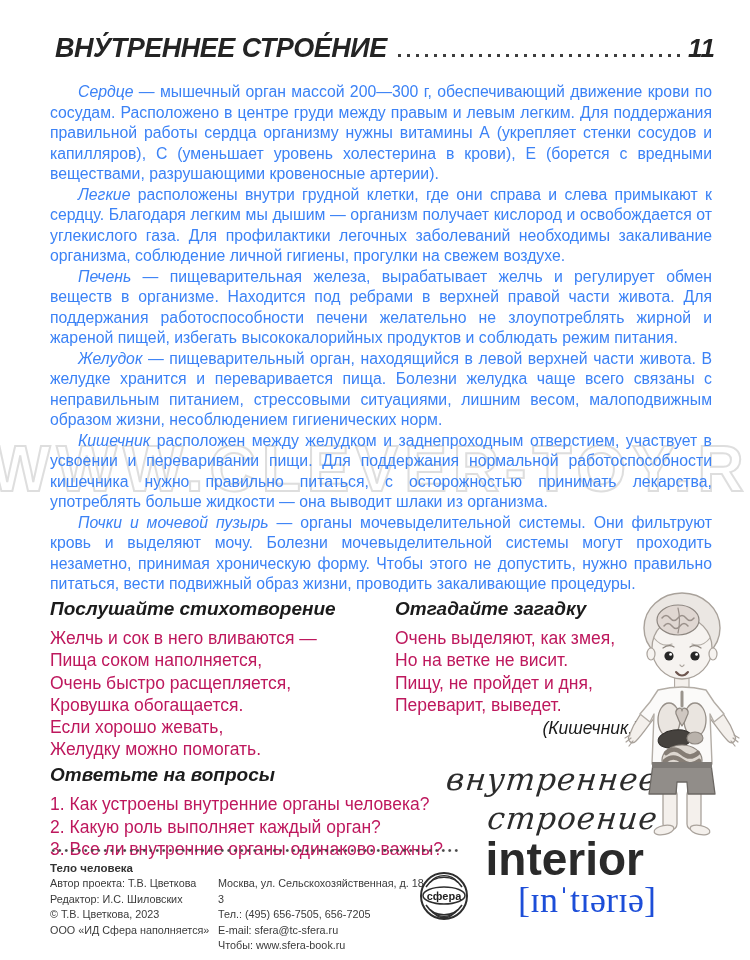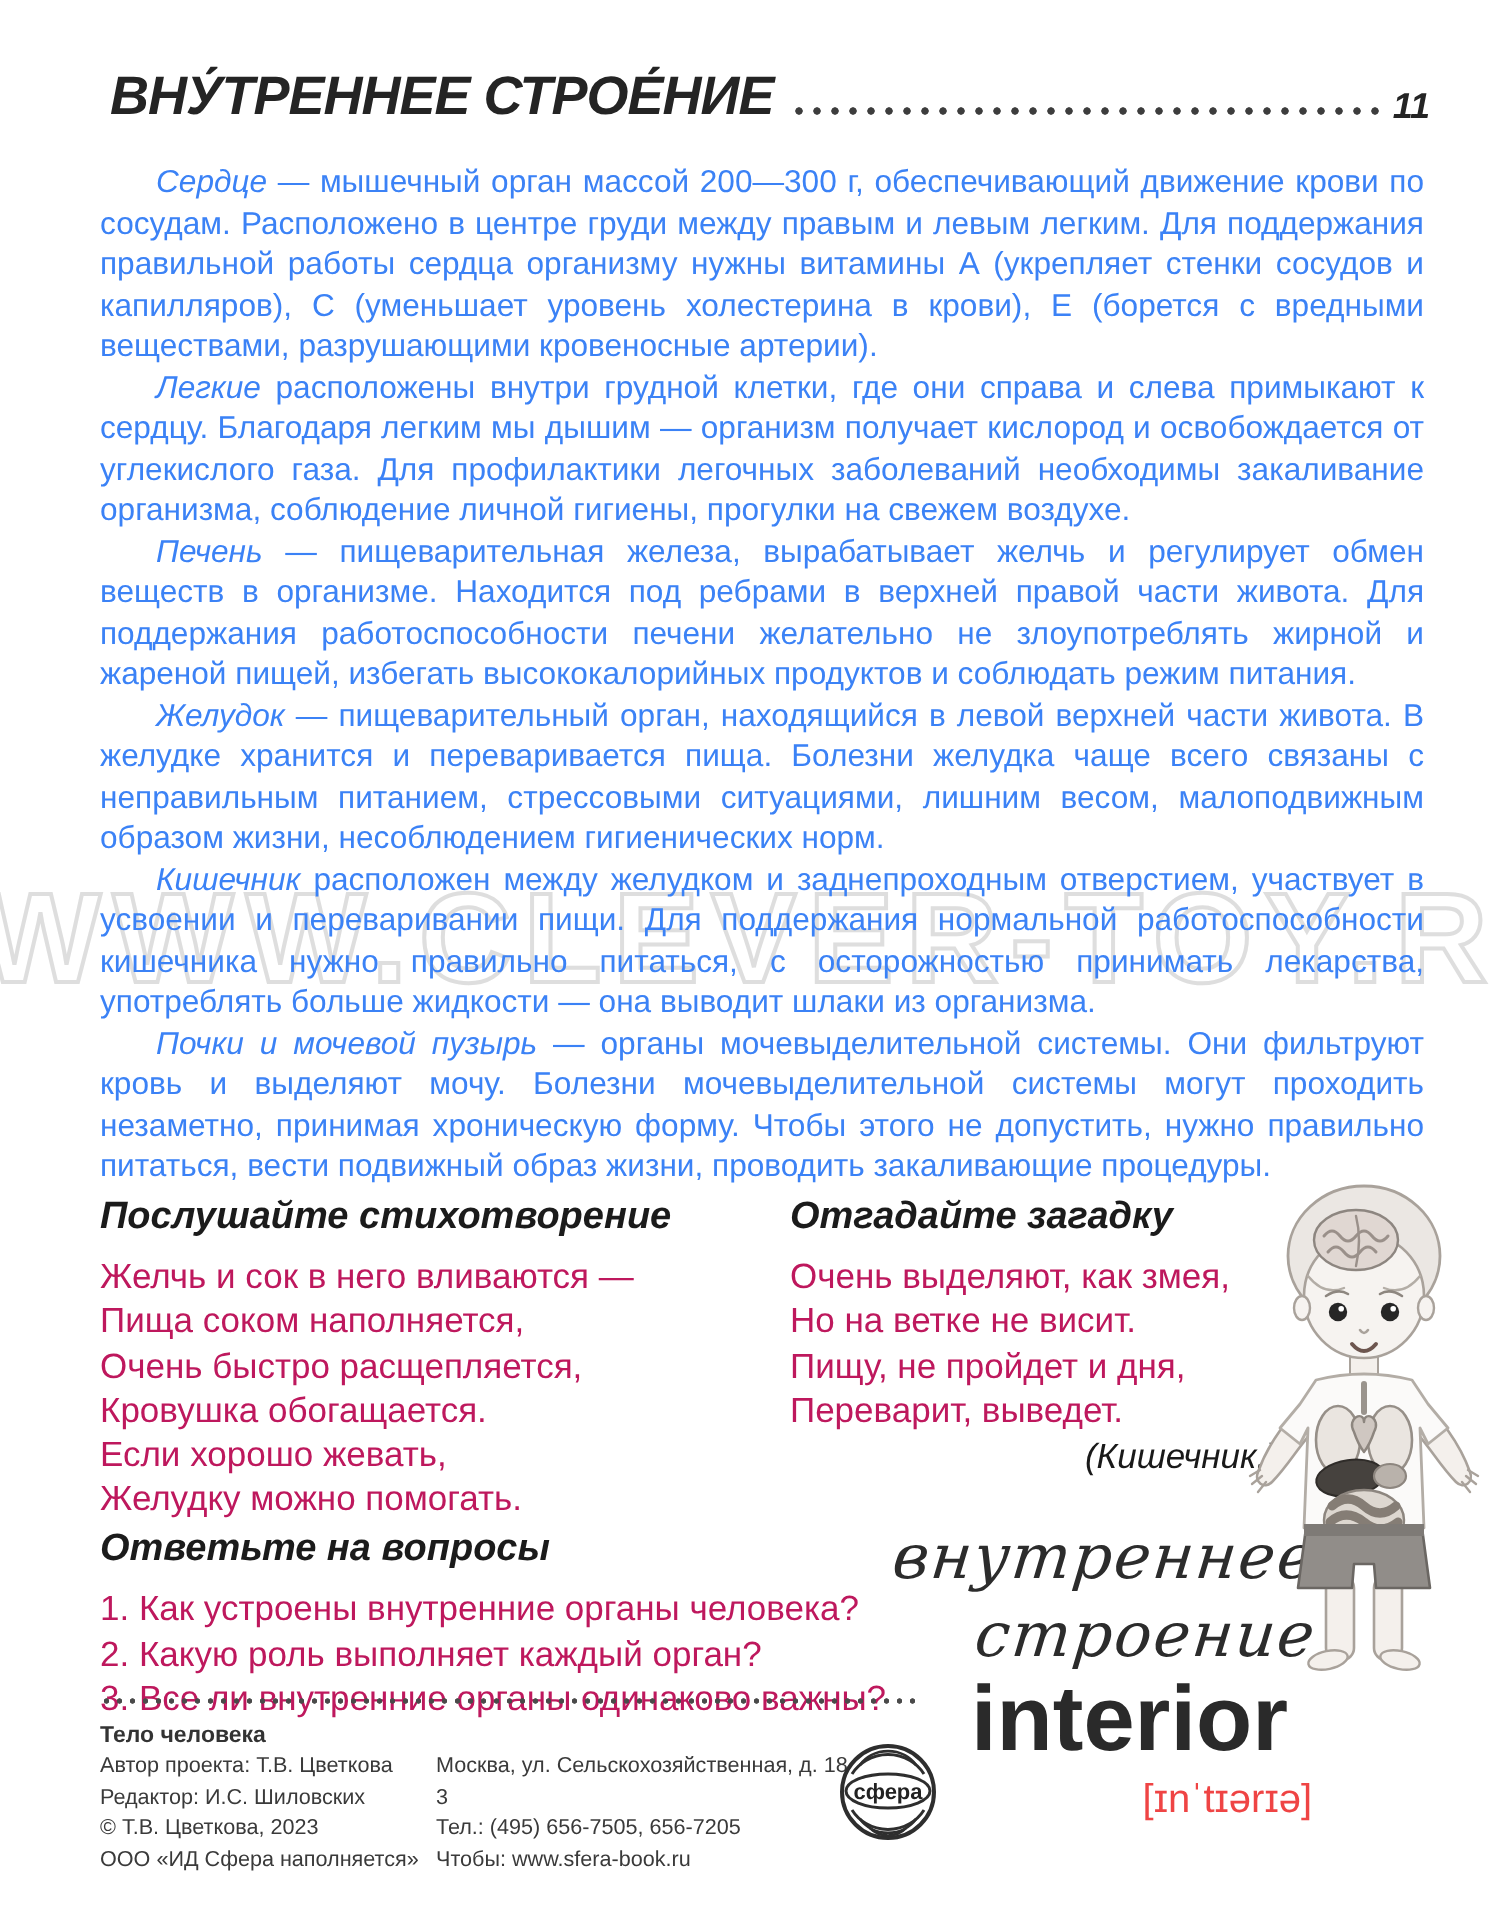--- a/index.html
+++ b/index.html
@@ -9,40 +9,40 @@
   .watermark{position:absolute;left:-10px;top:432px;width:780px;height:80px;
              font-size:64px;font-weight:bold;letter-spacing:6px;white-space:nowrap;
              color:transparent;-webkit-text-stroke:2px rgba(190,190,190,.5);
              overflow:hidden;pointer-events:none;z-index:1;}
   
   .hdr{position:absolute;left:55px;top:33px;width:660px;display:flex;align-items:flex-end;z-index:2;}
   .hdr .title{font-size:27px;font-weight:bold;font-style:italic;letter-spacing:-.5px;color:#242424;white-space:nowrap;}
   .hdr .leader{flex:1;height:7px;margin:0 4px 5px 8px;
                background-image:radial-gradient(circle,#3d3d3d 1.7px,transparent 2px);
                background-size:9px 7px;background-repeat:repeat-x;background-position:left center;}
-  .hdr .pageno{font-size:18px;font-weight:bold;font-style:italic;color:#242424;}
+  .hdr .pageno{font-size:26px;font-weight:bold;font-style:italic;color:#242424;}
   
   .main{position:absolute;left:50px;top:82px;width:662px;z-index:2;
         font-size:15.8px;line-height:20.5px;text-align:justify;color:#3b82f6;}
   .main p{margin:0;text-indent:28px;}
   .main .lead{font-style:italic;}
   
   .poem{position:absolute;left:50px;top:598px;width:345px;z-index:2;}
   .riddle{position:absolute;left:395px;top:598px;width:258px;z-index:2;}
   .questions{position:absolute;left:50px;top:764px;width:430px;z-index:2;}
   .subhead{font-size:19px;font-weight:bold;font-style:italic;color:#1b1b1b;margin:0 0 7px 0;}
   .vline{font-size:17.5px;line-height:22.3px;color:#be185d;}
   .answer{font-size:17.5px;line-height:24px;font-style:italic;text-align:right;padding-right:14px;color:#191919;}
   .questions .vline{line-height:22.5px;}
   
   .vocab{position:absolute;left:440px;top:760px;width:218px;text-align:right;z-index:2;}
   .cursive{font-family:"DejaVu Serif",serif;font-style:italic;font-size:31px;line-height:39px;
            color:#2c2c2c;transform:skewX(-6deg);letter-spacing:1px;}
   .english{font-size:46px;font-weight:bold;color:#2a2a2a;line-height:42px;padding-right:14px;}
-  .phonetic{font-family:Liberation Sans, sans-serif;font-size:20px;color:#ef4444;line-height:40px;padding-right:2px;}
+  .phonetic{font-family:Liberation Serif, serif;font-size:36px;color:#1d4ed8;line-height:40px;padding-right:2px;}
   
   .sep{position:absolute;left:50px;top:848px;width:410px;height:5px;z-index:2;
        background-image:radial-gradient(circle,#4a4a4a 1.2px,transparent 1.5px);
        background-size:6.5px 5px;background-repeat:repeat-x;background-position:left center;}
   .footer{position:absolute;left:50px;top:860px;width:420px;display:flex;z-index:2;color:#3a3a3a;}
   .fcol1{width:168px;}
   .fcol2{width:240px;margin-top:16px;}
   .fseries{font-size:11.5px;font-weight:bold;line-height:16px;color:#333;}
   .fline{font-size:10.8px;line-height:15.5px;}
   .logo{position:absolute;left:418px;top:870px;width:52px;height:52px;z-index:2;}
@@ -165,20 +165,21 @@
     <div class="fcol1">
       <div class="fseries">Тело человека</div>
       <div class="fline">Автор проекта: Т.В. Цветкова</div>
       <div class="fline">Редактор: И.С. Шиловских</div>
       <div class="fline">© Т.В. Цветкова, 2023</div>
       <div class="fline">ООО «ИД Сфера наполняется»</div>
     </div>
     <div class="fcol2">
       <div class="fline">Москва, ул. Сельскохозяйственная, д. 18, корп. 3</div>
       <div class="fline">Тел.: (495) 656-7505, 656-7205</div>
+      <div class="fline">E-mail: sfera@tc-sfera.ru</div>
       <div class="fline">Чтобы: www.sfera-book.ru</div>
     </div>
   </div>
 
   <div class="logo">
     <svg width="52" height="52" viewBox="0 0 52 52">
       <circle cx="26" cy="26" r="23" fill="#ffffff" stroke="#2e2e2e" stroke-width="2"></circle>
       <path d="M8,17 A21,20 0 0 1 44,17" fill="none" stroke="#2e2e2e" stroke-width="1.5"></path>
       <path d="M12,12.5 A17,16 0 0 1 40,12.5" fill="none" stroke="#2e2e2e" stroke-width="1.4"></path>
       <path d="M8,35 A21,20 0 0 0 44,35" fill="none" stroke="#2e2e2e" stroke-width="1.5"></path>

